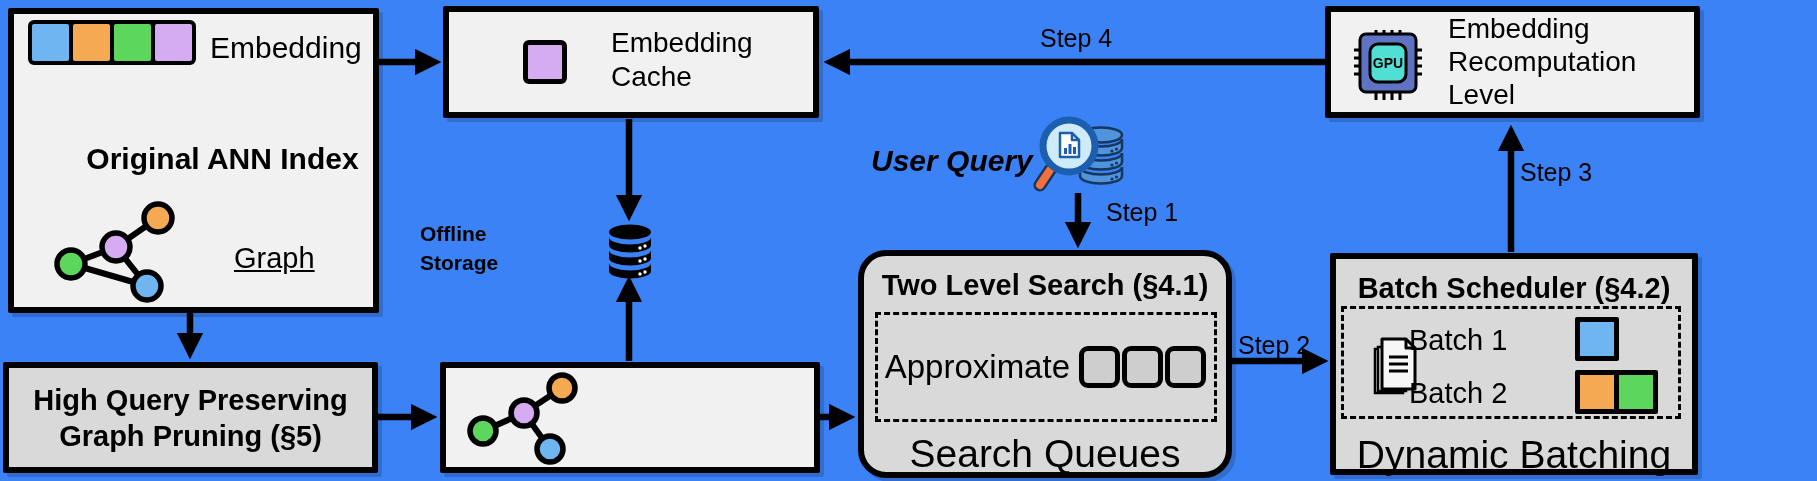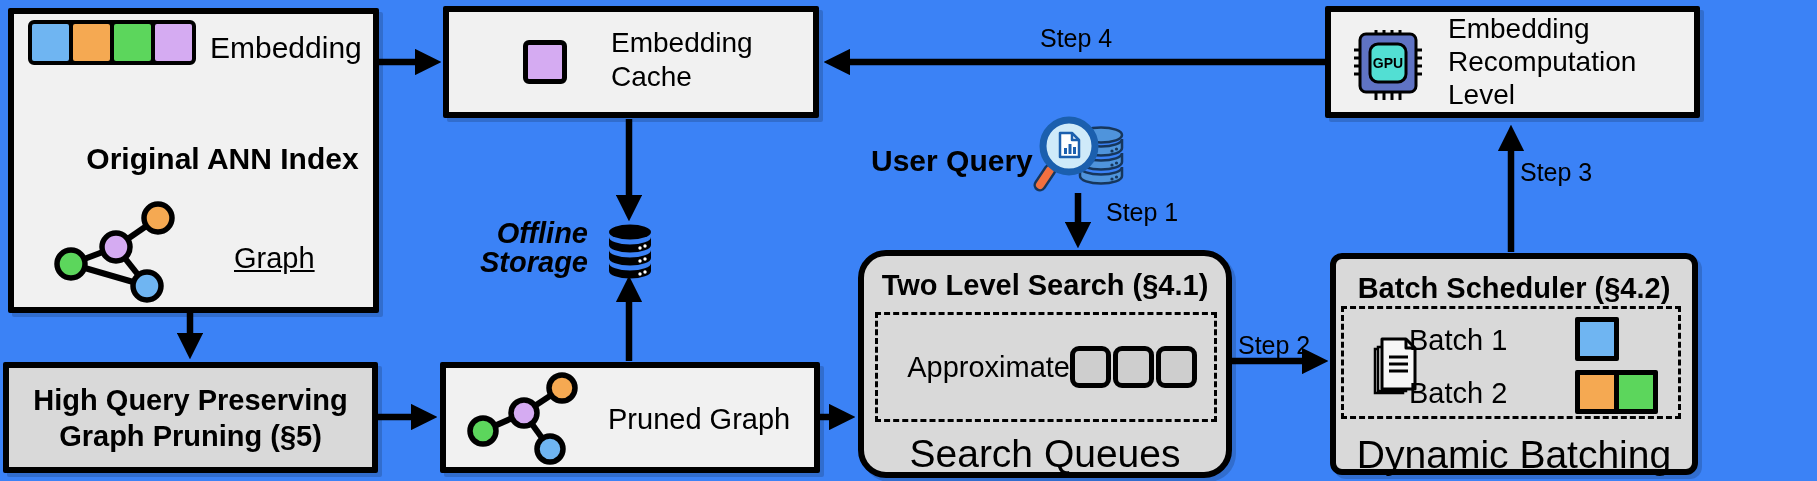--- a/index.html
+++ b/index.html
@@ -26,40 +26,40 @@
   
   .cache{left:443px;top:6px;width:376px;height:112px;}
   .cache-sq{position:absolute;left:74px;top:28px;width:34px;height:34px;border:5px solid #000;
             border-radius:6px;background:#D5ABF2;}
   .cache-text{position:absolute;left:162px;top:14px;font-size:28px;line-height:34px;}
   
   .server{left:1325px;top:6px;width:375px;height:112px;}
   .gpu-icon{position:absolute;left:14px;top:10px;}
   .server-text{position:absolute;left:117px;top:0px;font-size:28px;line-height:33px;}
   
-  .storage-label{position:absolute;left:420px;top:219px;width:168px;text-align:right;
-                 font-weight:bold;font-size:29px;line-height:29px;z-index:2;font-style:italic;}
+  .storage-label{position:absolute;left:420px;top:219px;width:168px;
+                 font-weight:bold;font-size:21px;line-height:29px;z-index:2;}
   .db-icon{position:absolute;left:606px;top:223px;z-index:2;}
   
-  .uq-label{position:absolute;left:871px;top:144px;font-weight:bold;font-size:30px;z-index:2;}
+  .uq-label{position:absolute;left:871px;top:144px;font-weight:bold;font-size:30px;z-index:2;font-style:italic;}
   .uq-icon{position:absolute;left:1033px;top:112px;z-index:2;}
   
   .tls{left:858px;top:250px;width:374px;height:228px;border-radius:28px;}
   .mod-title{position:absolute;left:0;top:13px;width:100%;text-align:center;
              font-weight:bold;font-size:29px;}
   .dashed{position:absolute;border:3px dashed #000;box-sizing:border-box;}
   .tls-dash{left:11px;top:56px;width:342px;height:110px;display:flex;flex-direction:column;
             justify-content:space-evenly;}
   .qrow{display:flex;align-items:center;}
-  .qrow-label{width:192px;text-align:right;font-size:29px;padding-right:0;flex:none;}
+  .qrow-label{width:192px;text-align:right;font-size:33px;padding-right:9px;flex:none;}
   .qgroup{display:flex;gap:2px;}
   .qsq{width:31px;height:32px;border:5.5px solid #000;border-radius:9px;background:#cecece;}
   .mod-caption{position:absolute;left:0;top:176px;width:100%;text-align:center;font-size:39px;}
   
-  .batch{left:1330px;top:253px;width:368px;height:222px;border-radius:12px;}
+  .batch{left:1330px;top:253px;width:368px;height:222px;}
   .batch-dash{left:5px;top:47px;width:340px;height:113px;}
   .docs-icon{position:absolute;left:26px;top:24px;}
   .brow-label{position:absolute;width:150px;text-align:left;font-size:29px;}
   .b1-label{left:65px;top:15px;} .b2-label{left:65px;top:68px;}
   .bsq{width:34px;height:34px;}
   .bsq-single{position:absolute;left:231px;top:8px;border:5px solid #000;border-radius:2px;background:#6FB5F2;}
   .bsq-duo{position:absolute;left:231px;top:61px;display:flex;gap:5px;background:#000;
            border:5px solid #000;border-radius:2px;}
   .batch-caption-top{top:174px;}
   
@@ -272,16 +272,15 @@
         <line x1="64" y1="44" x2="23" y2="62"></line>
         <line x1="64" y1="44" x2="90" y2="80"></line>
       </g>
       <g stroke="#000" stroke-width="5.5">
         <circle cx="102" cy="19" r="13" fill="#F5A952"></circle>
         <circle cx="64" cy="44" r="13" fill="#D5ABF2"></circle>
         <circle cx="23" cy="62" r="13" fill="#5CD65C"></circle>
         <circle cx="90" cy="80" r="13" fill="#6FB5F2"></circle>
       </g>
     </svg>
-    <div class="pg-label">Pruned Graph</div>
   </div>
 
 </div>
 
 </body></html>

